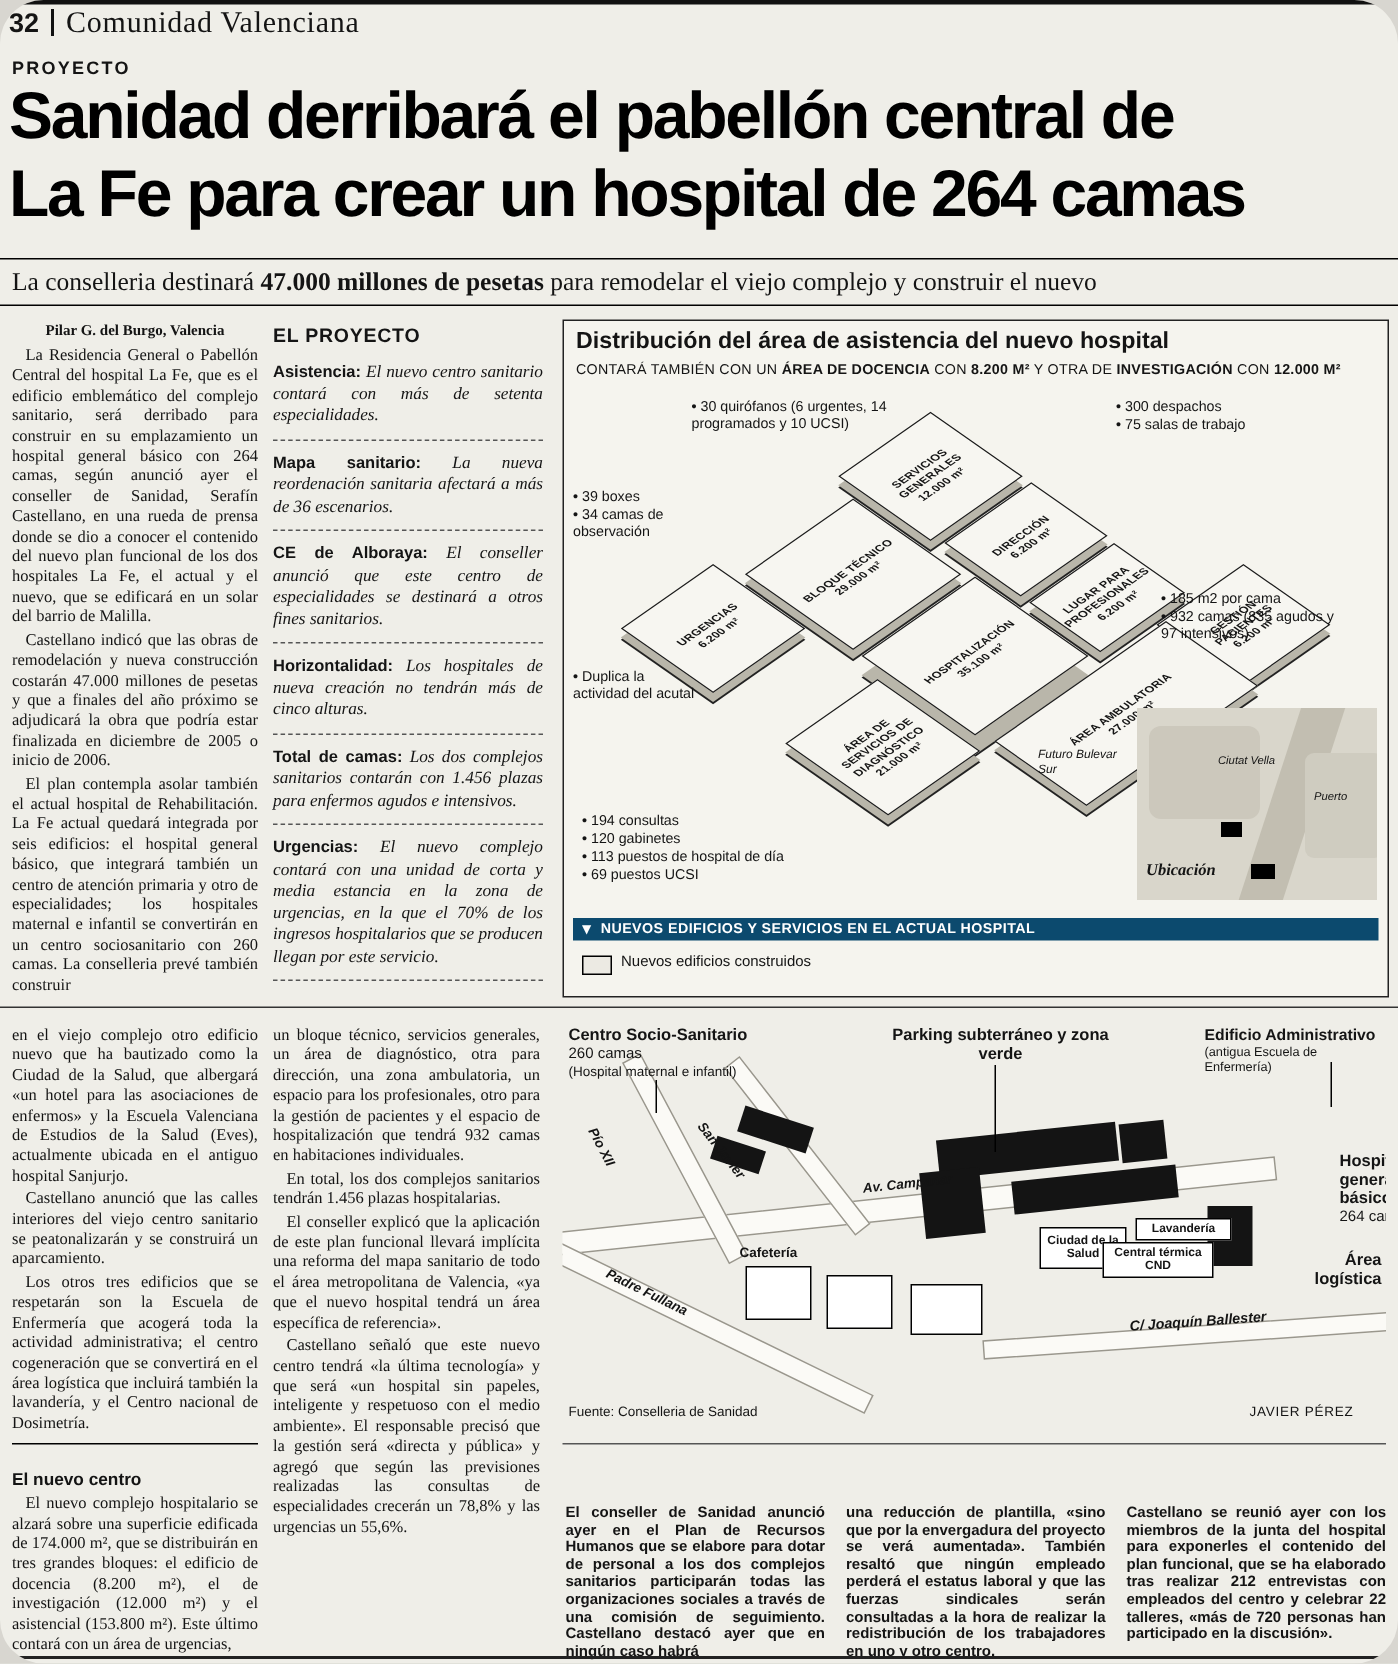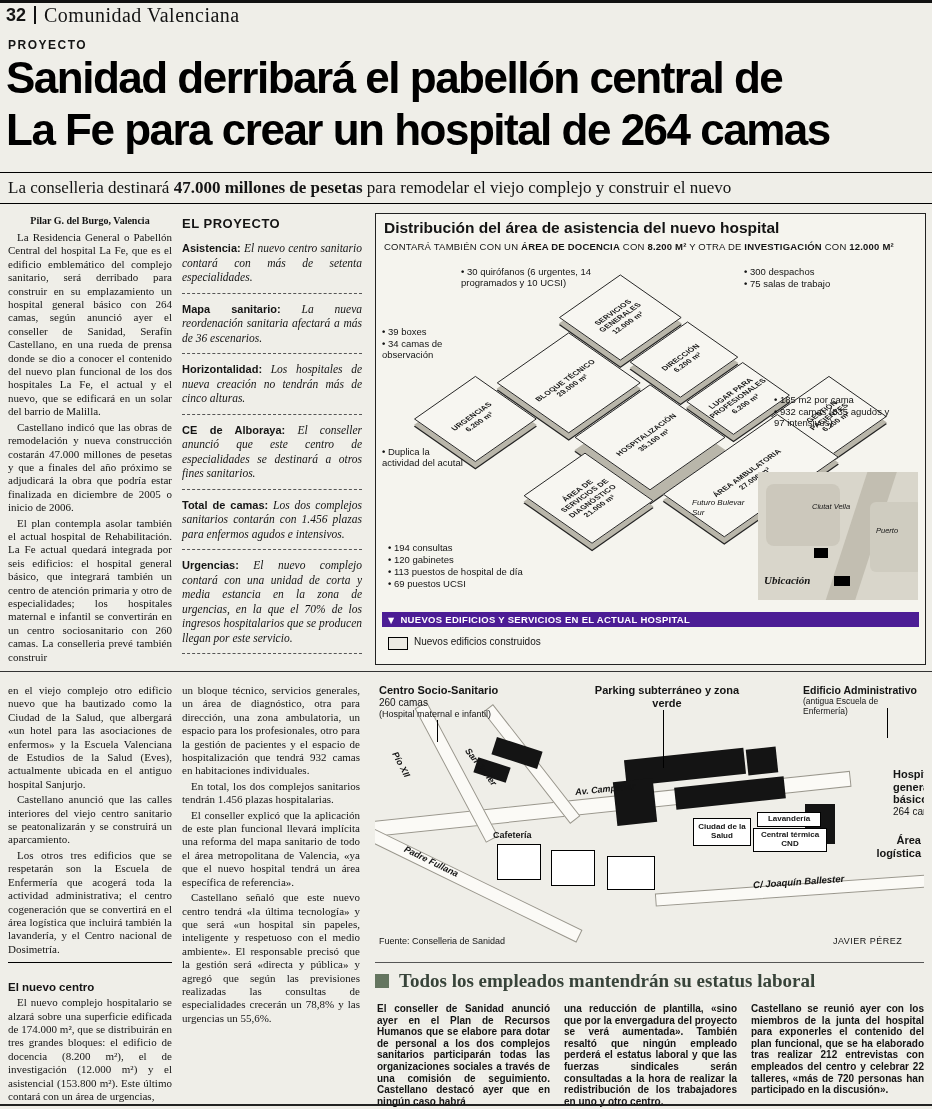--- a/index.html
+++ b/index.html
@@ -1,17 +1,17 @@
 <!DOCTYPE html>
 <html lang="es"><head>
 <meta charset="utf-8">
 <style>
   html,body{margin:0;padding:0;background:#d8d6d0;}
   .page{position:relative;width:932px;height:1109px;margin:0 auto;background:#efeee8;color:#141414;
-        font-family:"Liberation Serif","DejaVu Serif",serif;overflow:hidden;}
+        font-family:"Liberation Serif","DejaVu Serif",serif;overflow:hidden;border-radius:29px;}
   
   .masthead{position:absolute;top:0;left:0;right:0;height:26px;border-top:3px solid #111;
             display:flex;align-items:flex-start;padding:2px 0 0 6px;}
   .folio{font:bold 18px/20px "Liberation Sans","DejaVu Sans",sans-serif;}
   .folio-sep{width:2px;height:18px;background:#111;margin:1px 8px 0 8px;}
   .section{font:20px/20px "Liberation Serif",serif;letter-spacing:.5px;}
   
   .kicker{position:absolute;top:38px;left:8px;font:bold 12px "Liberation Sans","DejaVu Sans",sans-serif;letter-spacing:1.5px;}
   .headline{position:absolute;top:52px;left:6px;width:916px;margin:0;
             font:bold 44px/52px "Liberation Sans","DejaVu Sans",sans-serif;letter-spacing:-1.5px;color:#000;}
@@ -69,21 +69,21 @@
   .c-bulevar{left:316px;top:284px;width:60px;font:italic 8px/9.5px "Liberation Sans",sans-serif;}
   .minimap{position:absolute;left:382px;top:258px;width:160px;height:128px;background:#d9d6cb;overflow:hidden;}
   .mm-patch1{position:absolute;left:8px;top:12px;width:74px;height:62px;background:#ccc8bc;border-radius:8px;}
   .mm-patch2{position:absolute;left:88px;top:-12px;width:28px;height:160px;background:#c2beb1;transform:rotate(18deg);}
   .mm-patch3{position:absolute;left:112px;top:30px;width:52px;height:70px;background:#cfccc0;border-radius:6px;}
   .mm-marker{position:absolute;left:56px;top:76px;width:14px;height:10px;background:#000;}
   .mm-ciutat{position:absolute;left:54px;top:30px;font:italic 7.5px "Liberation Sans",sans-serif;}
   .mm-puerto{position:absolute;left:118px;top:54px;font:italic 7.5px "Liberation Sans",sans-serif;}
   .mm-caption{position:absolute;left:6px;top:102px;font:italic bold 11px "Liberation Serif",serif;}
   .mm-capbox{position:absolute;left:76px;top:104px;width:16px;height:10px;background:#000;}
-  .banner{position:absolute;left:6px;right:6px;top:398px;height:15px;background:#4c1d95;color:#fff;
+  .banner{position:absolute;left:6px;right:6px;top:398px;height:15px;background:#0c4a6e;color:#fff;
           font:bold 9.5px/15px "Liberation Sans","DejaVu Sans",sans-serif;padding-left:6px;letter-spacing:.3px;}
   .tri::before{content:"▼";font-size:8px;margin-right:6px;font-family:"DejaVu Sans",sans-serif;}
   .legend-swatch{position:absolute;left:12px;top:423px;width:18px;height:11px;background:#eceae3;border:1px solid #000;}
   .legend-label{position:absolute;left:38px;top:422px;font:10px "Liberation Sans","DejaVu Sans",sans-serif;}
   
   .hdivider{position:absolute;left:0;right:0;top:671px;height:1px;background:#333;}
   .bottomline{position:absolute;left:0;right:0;top:1104px;height:2px;background:#222;}
   
   .sitemap{position:absolute;left:375px;top:684px;width:549px;height:272px;overflow:hidden;}
   .road{position:absolute;background:#fbfaf6;border:1px solid #9a9floor;border:1px solid #9a978d;}
@@ -107,21 +107,21 @@
   .bF{left:118px;top:60px;width:48px;height:18px;transform:rotate(18deg);}
   .bG{left:100px;top:78px;width:34px;height:16px;transform:rotate(18deg);}
   .newbld{position:absolute;background:#fff;border:1.5px solid #000;}
   .n1{left:122px;top:160px;width:42px;height:34px;}
   .n2{left:176px;top:166px;width:42px;height:34px;}
   .n3{left:232px;top:172px;width:46px;height:32px;}
   .placebox{position:absolute;background:#fff;border:1px solid #000;display:flex;align-items:center;justify-content:center;
             text-align:center;font:bold 8px/1.1 "Liberation Sans","DejaVu Sans",sans-serif;}
   .pb-ciudad{left:318px;top:134px;width:56px;height:26px;}
   .pb-lavanderia{left:382px;top:128px;width:62px;height:13px;}
-  .pb-central{left:378px;top:144px;width:72px;height:22px;}
+  .pb-central{left:360px;top:144px;width:72px;height:22px;}
   .map-label{position:absolute;font-family:"Liberation Sans","DejaVu Sans",sans-serif;}
   .ml-cs{left:4px;top:0;width:150px;}
   .ml-cs .t1{font:bold 11px/13px "Liberation Sans",sans-serif;}
   .ml-cs .t2{font:10px/12px "Liberation Sans",sans-serif;}
   .ml-cs .t3{font:9px/11px "Liberation Sans",sans-serif;}
   .ml-parking{left:212px;top:0;width:160px;text-align:center;font:bold 11px/13px "Liberation Sans",sans-serif;}
   .ml-admin{left:428px;top:0;width:118px;}
   .ml-admin .t1{font:bold 10.5px/12px "Liberation Sans",sans-serif;}
   .ml-admin .t2{font:8.5px/10px "Liberation Sans",sans-serif;}
   .ml-hospital{left:474px;top:84px;width:72px;margin-left:44px;}
@@ -168,22 +168,22 @@
     <div class="byline">Pilar G. del Burgo, Valencia</div>
     <p>La Residencia General o Pabellón Central del hospital La Fe, que es el edificio emblemático del complejo sanitario, será derribado para construir en su emplazamiento un hospital general básico con 264 camas, según anunció ayer el conseller de Sanidad, Serafín Castellano, en una rueda de prensa donde se dio a conocer el contenido del nuevo plan funcional de los dos hospitales La Fe, el actual y el nuevo, que se edificará en un solar del barrio de Malilla.</p>
     <p>Castellano indicó que las obras de remodelación y nueva construcción costarán 47.000 millones de pesetas y que a finales del año próximo se adjudicará la obra que podría estar finalizada en diciembre de 2005 o inicio de 2006.</p>
     <p>El plan contempla asolar también el actual hospital de Rehabilitación. La Fe actual quedará integrada por seis edificios: el hospital general básico, que integrará también un centro de atención primaria y otro de especialidades; los hospitales maternal e infantil se convertirán en un centro sociosanitario con 260 camas. La conselleria prevé también construir</p>
   </div>
 
   <aside class="proyecto">
     <div class="proyecto-title">EL PROYECTO</div>
     <div class="pentry"><b>Asistencia:</b> <i>El nuevo centro sanitario contará con más de setenta especialidades.</i></div>
     <div class="pentry"><b>Mapa sanitario:</b> <i>La nueva reordenación sanitaria afectará a más de 36 escenarios.</i></div>
+    <div class="pentry"><b>CE de Alboraya:</b> <i>El conseller anunció que este centro de especialidades se destinará a otros fines sanitarios.</i></div>
     <div class="pentry"><b>Horizontalidad:</b> <i>Los hospitales de nueva creación no tendrán más de cinco alturas.</i></div>
-    <div class="pentry"><b>CE de Alboraya:</b> <i>El conseller anunció que este centro de especialidades se destinará a otros fines sanitarios.</i></div>
     <div class="pentry"><b>Total de camas:</b> <i>Los dos complejos sanitarios contarán con 1.456 plazas para enfermos agudos e intensivos.</i></div>
     <div class="pentry"><b>Urgencias:</b> <i>El nuevo complejo contará con una unidad de corta y media estancia en la zona de urgencias, en la que el 70% de los ingresos hospitalarios que se producen llegan por este servicio.</i></div>
   </aside>
 
   <section class="infobox">
     <div class="info-title">Distribución del área de asistencia del nuevo hospital</div>
     <div class="info-sub">
       <span>CONTARÁ TAMBIÉN CON UN </span><span class="b">ÁREA DE DOCENCIA</span><span> CON </span><span class="b">8.200 M²</span><span> Y OTRA DE </span><span class="b">INVESTIGACIÓN</span><span> CON </span><span class="b">12.000 M²</span>
     </div>
 
@@ -350,24 +350,20 @@
 
     <div class="leader ld-cs"></div>
     <div class="leader ld-parking"></div>
     <div class="leader ld-admin"></div>
 
     <div class="map-source">Fuente: Conselleria de Sanidad</div>
     <div class="map-credit">JAVIER PÉREZ</div>
   </section>
 
   <section class="employment">
-    <div class="emp-head">
-      <span class="emp-bullet"></span>
-      <h2 class="emp-title">Todos los empleados mantendrán su estatus laboral</h2>
-    </div>
     <div class="emp-cols">
       <p>El conseller de Sanidad anunció ayer en el Plan de Recursos Humanos que se elabore para dotar de personal a los dos complejos sanitarios participarán todas las organizaciones sociales a través de una comisión de seguimiento. Castellano destacó ayer que en ningún caso habrá</p>
       <p>una reducción de plantilla, «sino que por la envergadura del proyecto se verá aumentada». También resaltó que ningún empleado perderá el estatus laboral y que las fuerzas sindicales serán consultadas a la hora de realizar la redistribución de los trabajadores en uno y otro centro.</p>
       <p>Castellano se reunió ayer con los miembros de la junta del hospital para exponerles el contenido del plan funcional, que se ha elaborado tras realizar 212 entrevistas con empleados del centro y celebrar 22 talleres, «más de 720 personas han participado en la discusión».</p>
     </div>
   </section>
 
   <div class="bottomline"></div>
 </div>
 

